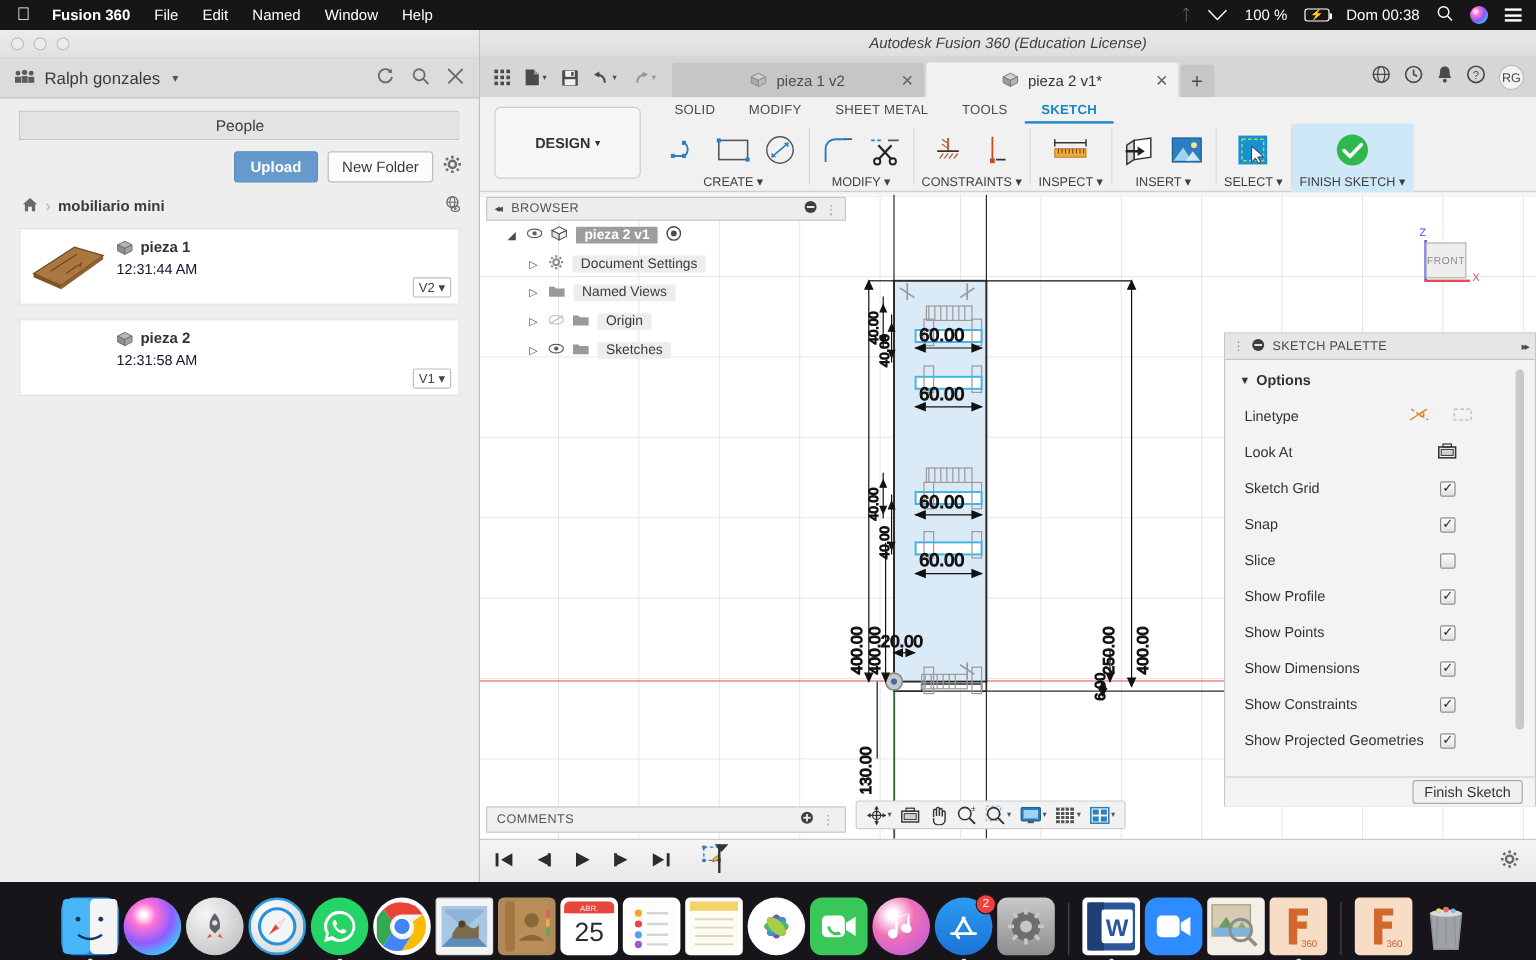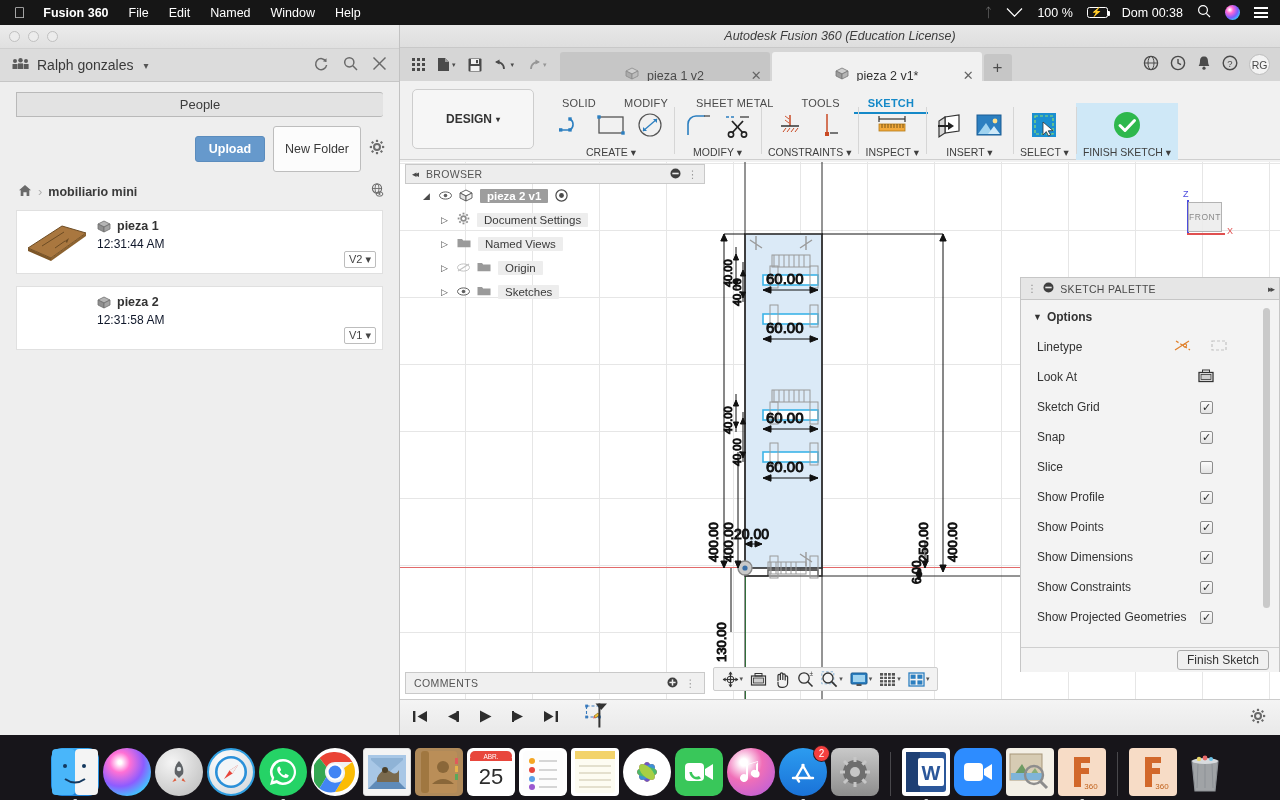--- a/index.html
+++ b/index.html
@@ -72,21 +72,21 @@
   .tabbtn.active { background: #fbfbfb; }
   .tabbtn:first-child { border-radius: 3px 0 0 3px; border-right: none; }
   .tabbtn:last-child { border-radius: 0 3px 3px 0; }
   .act-row { display:flex; align-items:center; justify-content:flex-end; gap: 8px; padding: 9px 14px 0 16px; }
   .btn-upload {
     background: #6699cc; color: #fff; font-weight: bold; font-size: 12.5px;
     border: 1px solid #5b8cbd; border-radius: 3px; padding: 5px 13px;
   }
   .btn-newfolder {
     background: #fcfcfc; color: #3a3a3a; font-size: 12.5px;
-    border: 1px solid #bdbdbd; border-radius: 3px; padding: 15px 11px;
+    border: 1px solid #bdbdbd; border-radius: 3px; padding: 5px 11px;
   }
   .gear-ic { font-size: 16px; color: #6d6d6d; }
   .crumbs { display:flex; align-items:center; gap:6px; padding: 11px 14px 0 18px; font-size: 12.5px; color:#3a3a3a; }
   .crumbs .home { color:#6a6a6a; font-size:13px; }
   .crumbs .sep { color:#b0b0b0; font-size: 13px; }
   .crumbs .cname { font-weight: bold; }
   .crumbs .globe { margin-left:auto; color:#6a6a6a; font-size:14px; }
   .cards { padding: 10px 16px 0 16px; }
   .card {
     background: #fff; border: 1px solid #e0e0e0; height: 64px; margin-bottom: 12px;
@@ -109,41 +109,41 @@
   }
   .f-title {
     height: 23px; background: linear-gradient(#e8e8e8,#dedede); border-bottom:1px solid #c8c8c8;
     display:flex; align-items:center; justify-content:center; font-size: 12.5px; color:#3d3d3d;font-style:italic;
   }
   .f-tabbar { height: 33px; background: #d6d6d6; display:flex; align-items:center; padding-left: 7px; gap: 2px; position:relative;}
   .tb-ic { color:#4a4a4a; font-size: 15px; padding: 0 5px; display:flex; align-items:center; }
   .grid9 { display:grid; grid-template-columns: repeat(3,3px); grid-template-rows: repeat(3,3px); gap:2px; }
   .grid9 i { background:#4a4a4a; width:3px; height:3px; display:block; }
   .dtab {
-    height: 31px; min-width: 210px; display:flex; align-items:flex-end; justify-content:center;
+    height: 31px; min-width: 210px; display:flex; align-items:center; justify-content:center;
     gap: 8px; font-size: 12.5px; color:#4b4b4b; border-radius: 3px 3px 0 0; margin-top: 6px;
     position: relative; padding: 0 10px;
   }
   .dtab.inactive { background: #c6c6c6; }
   .dtab.active { background: #f1f1f1; color: #333; }
   .dtab .x { position:absolute; right: 8px; color:#666; font-size: 13px; }
   .plus-tab { width: 28px; height: 27px; background:#c6c6c6; margin-top:6px; border-radius:3px 3px 0 0;
     display:flex; align-items:center; justify-content:center; color:#4d4d4d; font-size:17px;}
   .tb-right { margin-left:auto; display:flex; align-items:center; gap: 11px; padding-right: 10px; color:#4a4a4a; }
   .avatar { width: 21px; height: 21px; border-radius:50%; background:#f3f3f3; border:1px solid #bdbdbd;
     display:flex; align-items:center; justify-content:center; font-size:10.5px; color:#4a4a4a;}
 
   
   .ribbon { height: 79px; background:#f1f1f1; border-bottom: 1px solid #cfcfcf; position:relative; display:flex; }
   .ws-box {
     width: 122px; margin: 8px 0 10px 12px; border: 1px solid #cdcdcd; border-radius: 5px;
     background:#f6f6f6; display:flex; align-items:center; justify-content:center;
     font-size: 12px; font-weight: bold; color:#333;
   }
-  .ribtabs { position:absolute; top:11px; left: 148px; display:flex; height:22px; align-items:center; }
+  .ribtabs { position:absolute; top:0; left: 148px; display:flex; height:22px; align-items:center; }
   .ribtab { font-size: 11px; color:#4a4a4a; padding: 0 14px; letter-spacing: .2px; height:22px; line-height:22px;}
   .ribtab.on { color:#1589c8; font-weight:bold; border-bottom: 2px solid #1589c8; }
   .rpanels { position:absolute; top: 22px; left: 148px; right: 0; height: 57px; display:flex; }
   .rp { display:flex; flex-direction:column; align-items:center; justify-content:flex-end;
         padding: 0 7px; position:relative; height: 57px; }
   .rp.sep:before { content:""; position:absolute; left:0; top:4px; bottom:6px; width:1px; background:#d6d6d6; }
   .rp-icons { display:flex; align-items:center; gap:5px; height: 38px; }
   .rp-label { font-size: 10.5px; color:#3f3f3f; height: 16px; line-height: 16px; }
   .rp.finish { background:#cfe8f7; height: 57px; margin-top:0; }
   .ic { width: 34px; height: 32px; display:flex; align-items:center; justify-content:center; }

